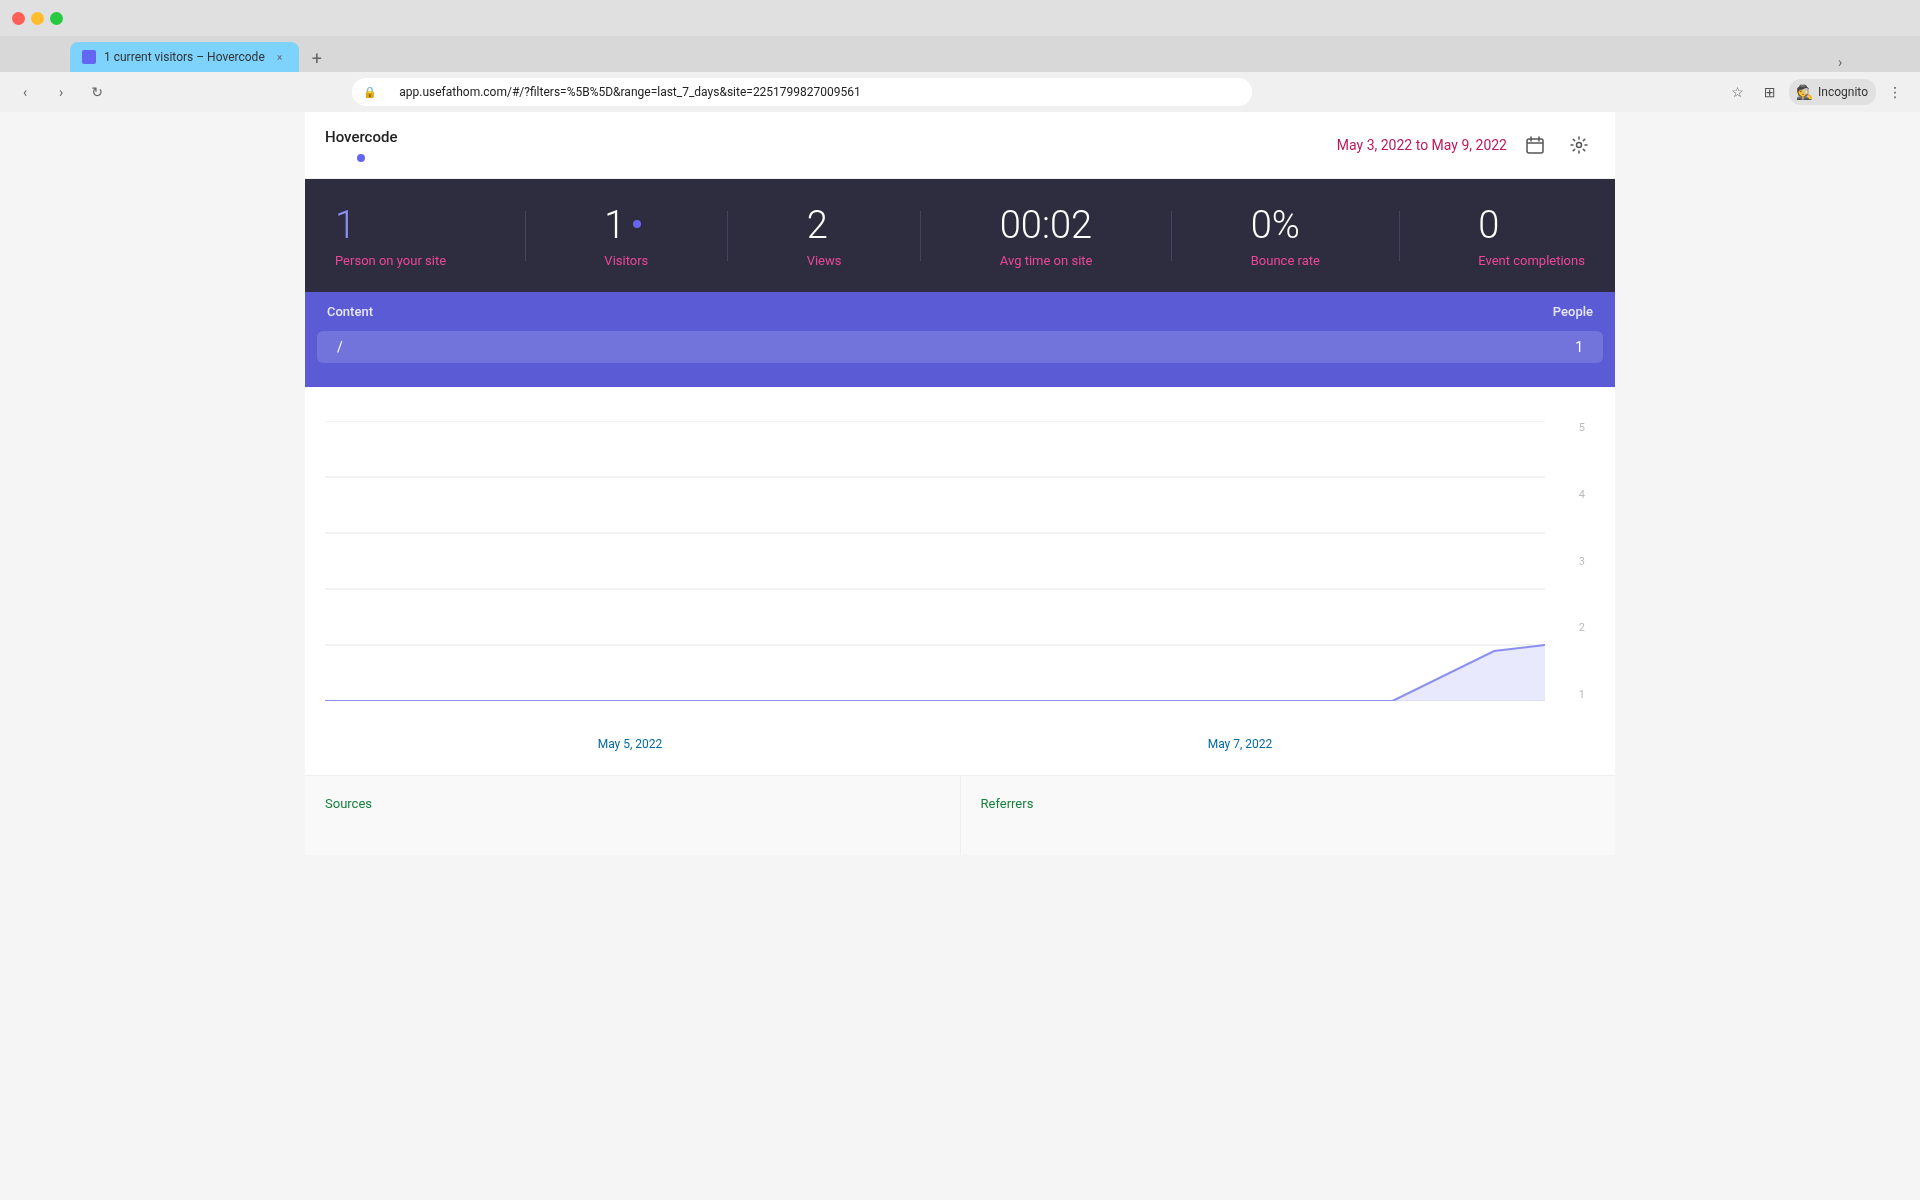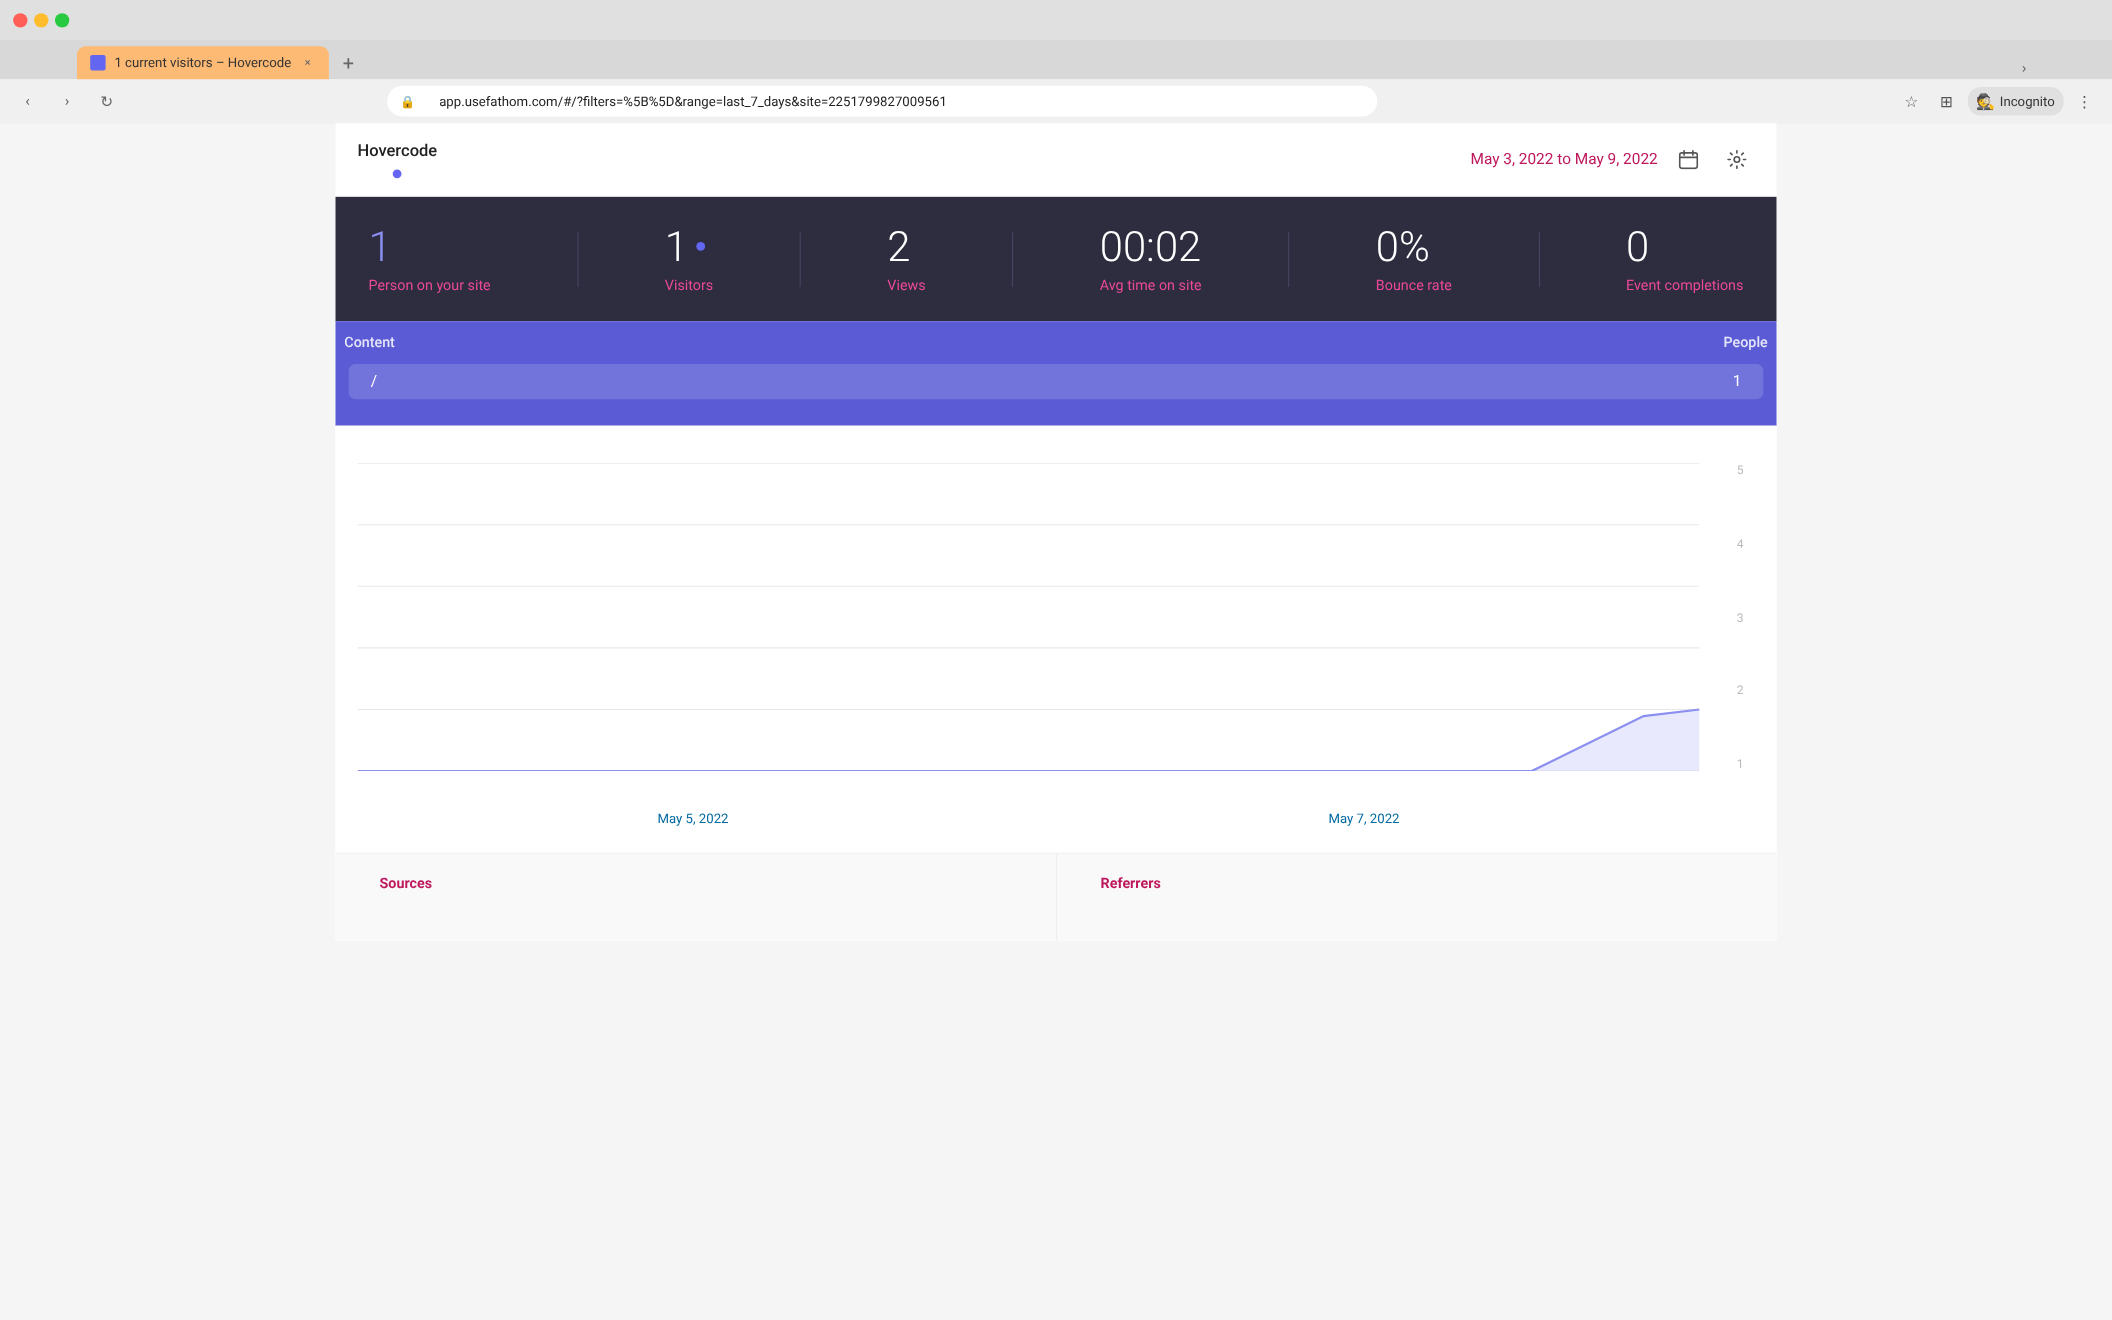--- a/index.html
+++ b/index.html
@@ -40,21 +40,21 @@
     .tab-bar {
       display: flex;
       align-items: flex-end;
       padding: 0 70px;
       height: 36px;
       background: #d8d8d8;
     }
     .browser-tab {
       display: flex;
       align-items: center;
-      background: #fdba74;
+      background: #7dd3fc;
       height: 30px;
       padding: 12px 12px;
       border-radius: 8px 8px 0 0;
       font-size: 12px;
       color: #333;
       gap: 8px;
       min-width: 200px;
     }
     .tab-favicon {
       width: 14px;
@@ -258,21 +258,21 @@
       background: #444460;
     }
 
     
     .content-section {
       background: #5b5bd6;
       padding: 0;
     }
     .content-table-header {
       display: flex;
-      padding: 12px 8px;
+      padding: 12px 22px;
       font-size: 13px;
       font-weight: 500;
       color: rgba(255,255,255,0.85);
     }
     .content-col {
       flex: 1;
     }
     .people-col {
       text-align: right;
       width: 80px;
@@ -320,24 +320,23 @@
     .bottom-panel {
       flex: 1;
       padding: 20px;
       border-right: 1px solid #eee;
     }
     .bottom-panel:last-child {
       border-right: none;
     }
     .panel-title {
       font-size: 13px;
-      font-weight: 700;
-      color: #be185d;
+      font-weight: 400;
+      color: #15803d;
       margin-bottom: 12px;
-      margin-left: 20px;
     }
   </style>
 </head>
 <body>
 
 <div class="browser-chrome">
 
   <div class="browser-titlebar">
     <div class="traffic-lights">
       <div class="traffic-light red"></div>

